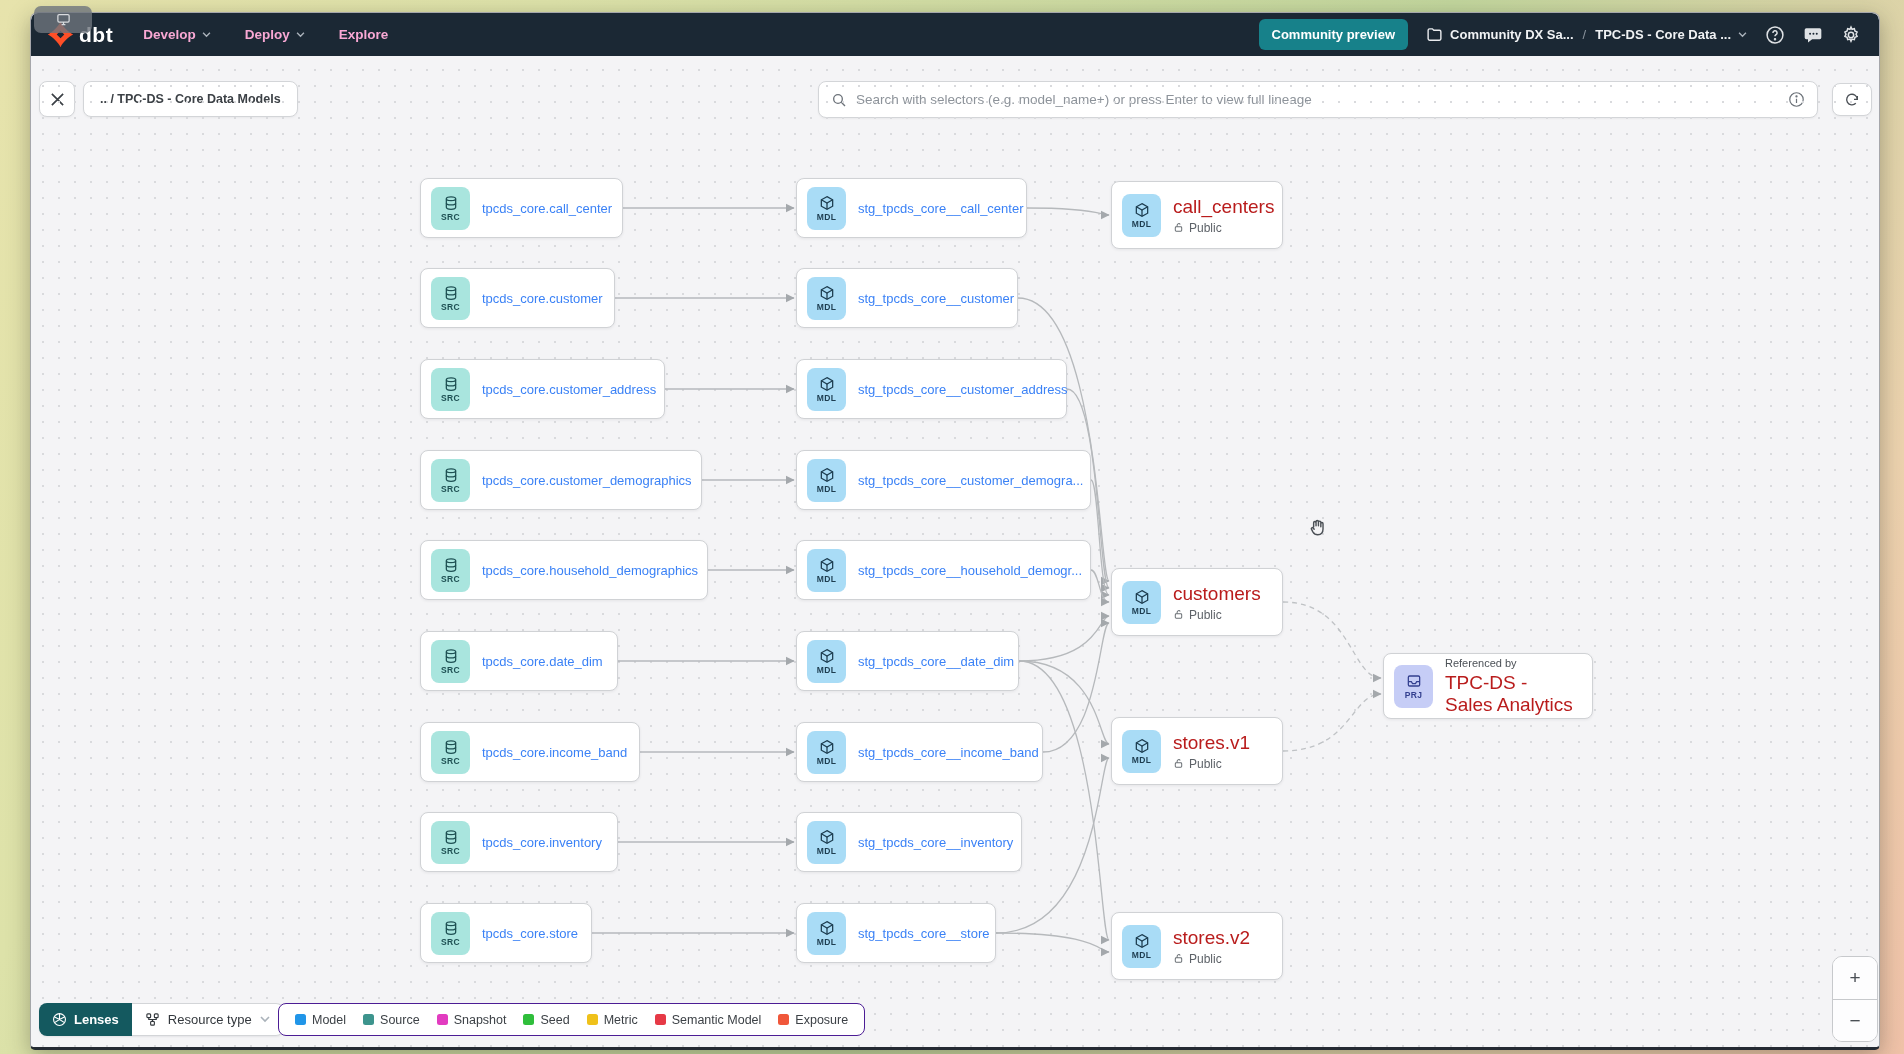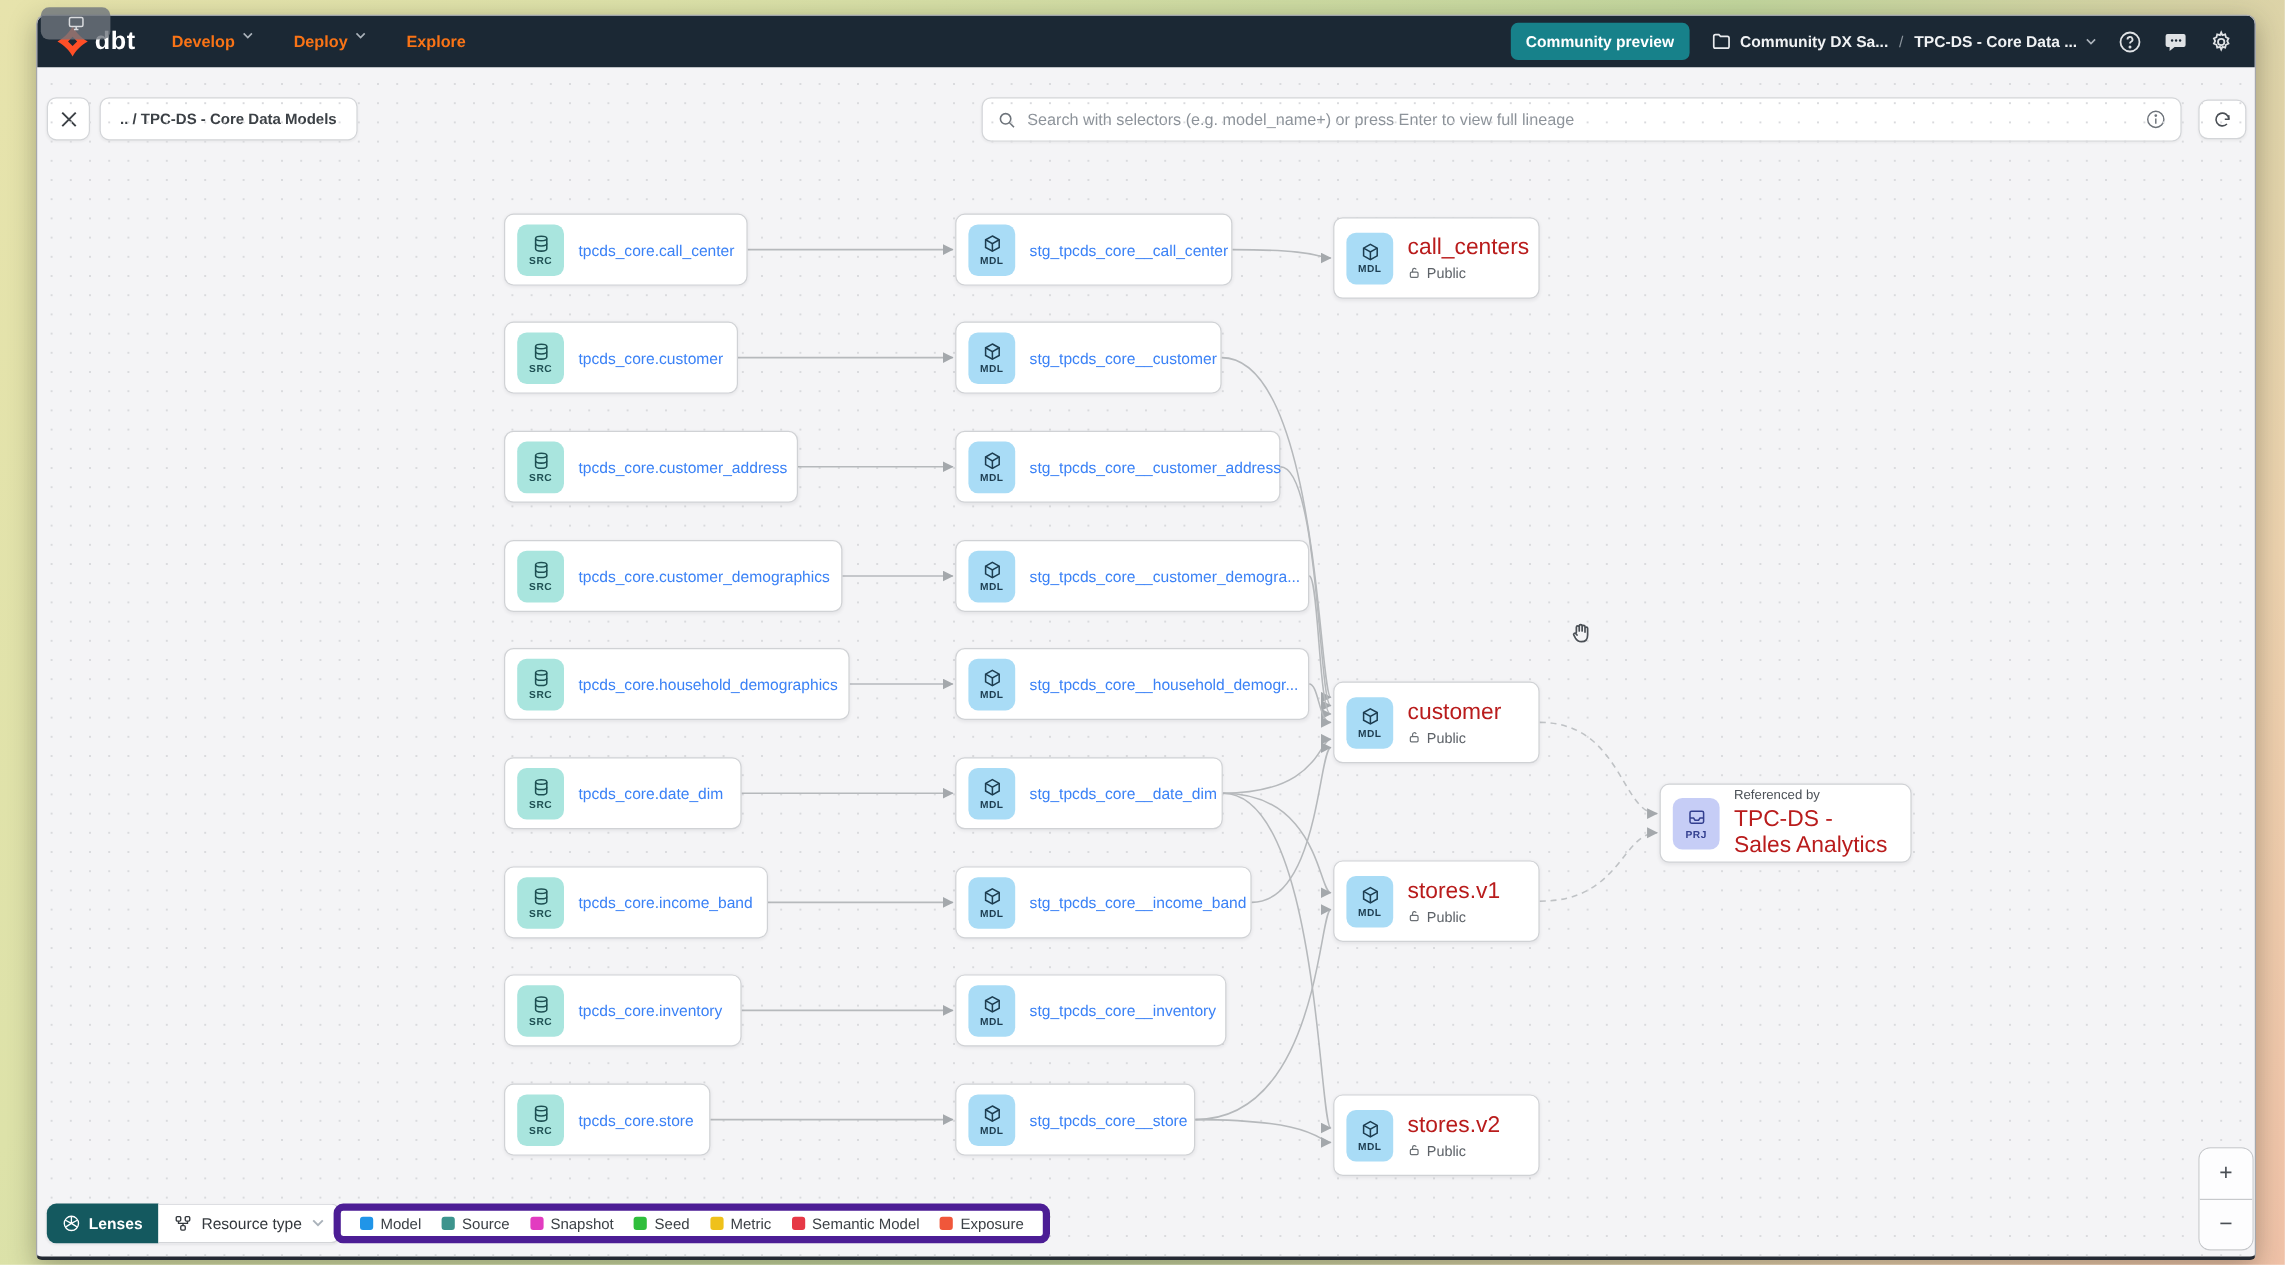--- a/index.html
+++ b/index.html
@@ -20,21 +20,21 @@
   
   #navbar {
     position:absolute; left:0; top:0; width:100%; height:43px;
     background:#1b2834; display:flex; align-items:center; padding:0 18px 0 16px;
     border-radius:7px 7px 0 0;
   }
   .brand { display:flex; align-items:center; gap:5px; margin-right:30px; }
   .brand-mark { width:27px; height:27px; }
   .brand-name { color:#fff; font-size:21px; font-weight:bold; letter-spacing:.5px;text-align:center; }
   .nav-menu { display:flex; align-items:center; gap:34px; }
-  .nav-item { display:flex; align-items:flex-start; gap:6px; color:#f97316; font-size:13.5px; font-weight:bold; cursor:pointer; }
+  .nav-item { display:flex; align-items:center; gap:6px; color:#f9a8d4; font-size:13.5px; font-weight:bold; cursor:pointer; }
   .chev { width:9px; height:6px; }
   .chev path { stroke:#aab2ba; stroke-width:1.6; fill:none; }
   .nav-right { margin-left:auto; display:flex; align-items:center; gap:18px; }
   .nav-preview-btn {
     background:#17818a; color:#fff; font-size:13px; font-weight:bold;
     border:none; border-radius:6px; padding:8px 13px; cursor:pointer;
     font-family:"Liberation Sans", sans-serif;
   }
   .nav-breadcrumb { display:flex; align-items:center; gap:7px; color:#f0f2f4; font-size:13px; font-weight:bold; }
   .nav-breadcrumb .sep { color:#8b949d; font-weight:normal; padding:0 2px; }
@@ -78,21 +78,21 @@
   .node .access { display:flex; align-items:center; gap:5px; font-size:12px; color:#5d6268; }
   .node .access svg { width:11px; height:11px; }
   .node .eyebrow { font-size:11px; color:#4c5157; }
   #cursor-hand { position:absolute; width:24px; height:24px; pointer-events:none; }
   
   #lenses-group { position:absolute; left:8px; top:990px; height:33px; display:flex; border-radius:8px; box-shadow:0 1px 2px rgba(30,35,40,.07); cursor:pointer; }
   #lenses-pill { background:#14595f; color:#fff; display:flex; align-items:center; gap:7px; padding:13px 13px; font-size:13px; font-weight:bold; border-radius:8px 0 0 8px; }
   #lenses-pill svg { width:15px; height:15px; }
   #resource-pill { background:#fff; border:1px solid #d3d5d8; border-left:none; display:flex; align-items:center; gap:8px; padding:0 13px; font-size:13px; color:#33383d; border-radius:0 8px 8px 0; }
   #resource-pill svg.rt { width:15px; height:15px; }
-  #legend { position:absolute; left:247px; top:990px; height:33px; background:#fff; border:6px solid #4c1d95; border-radius:8px; display:flex; align-items:center; gap:17px; padding:0 16px; }
+  #legend { position:absolute; left:247px; top:990px; height:33px; background:#fff; border:1px solid #4c1d95; border-radius:8px; display:flex; align-items:center; gap:17px; padding:0 16px; }
   .legend-item { display:flex; align-items:center; gap:6px; font-size:12.5px; color:#3c4146; }
   .legend-swatch { width:11px; height:11px; border-radius:2.5px; }
   #zoom-ctrl { position:absolute; left:1801px; top:943px; width:46px; background:#fff; border:1px solid #c7c9cc; border-radius:10px; overflow:hidden; display:flex; flex-direction:column; }
   .zoom-btn { height:42px; display:flex; align-items:center; justify-content:center; font-size:19px; color:#4a4f55; cursor:pointer; background:#fdfdfe; }
   .zoom-btn + .zoom-btn { border-top:1px solid #c7c9cc; }
   
   #screen-widget { position:absolute; left:34px; top:6px; width:58px; height:27px; background:rgba(110,116,125,.8); border-radius:7px; z-index:60; display:flex; align-items:center; justify-content:center; }
   #screen-widget svg { width:15px; height:15px; }
 </style>
 </head>
@@ -490,21 +490,21 @@
       <span style="display:inline-flex;width:16px;height:16px">
               <svg viewBox="0 0 24 24" fill="none" stroke="currentColor" stroke-width="1.9">
                 <path d="M12 2.5 L20.5 7.2 V16.8 L12 21.5 L3.5 16.8 V7.2 Z"></path>
                 <path d="M3.5 7.2 L12 12 L20.5 7.2"></path>
                 <path d="M12 12 V21.5"></path>
               </svg>
             </span>
       <span class="btxt">MDL</span>
           </div>
           <div class="txtcol">
-            <span class="title">customer</span>
+            <span class="title">customers</span>
       <span class="access"><span style="display:inline-flex;color:#6b7075">
                 <svg width="11" height="11" viewBox="0 0 24 24" fill="none" stroke="currentColor" stroke-width="2.2">
                   <rect x="5" y="10.5" width="14" height="9.5" rx="2"></rect>
                   <path d="M9 10.5 V7 a3.5 3.5 0 0 1 6.7-1.4"></path>
                 </svg>
               </span>Public</span>
           </div>
         </div>
         <div class="node" style="left: 1080px; top: 661px; width: 172px; height: 68px;">
           <div class="badge mdl">

